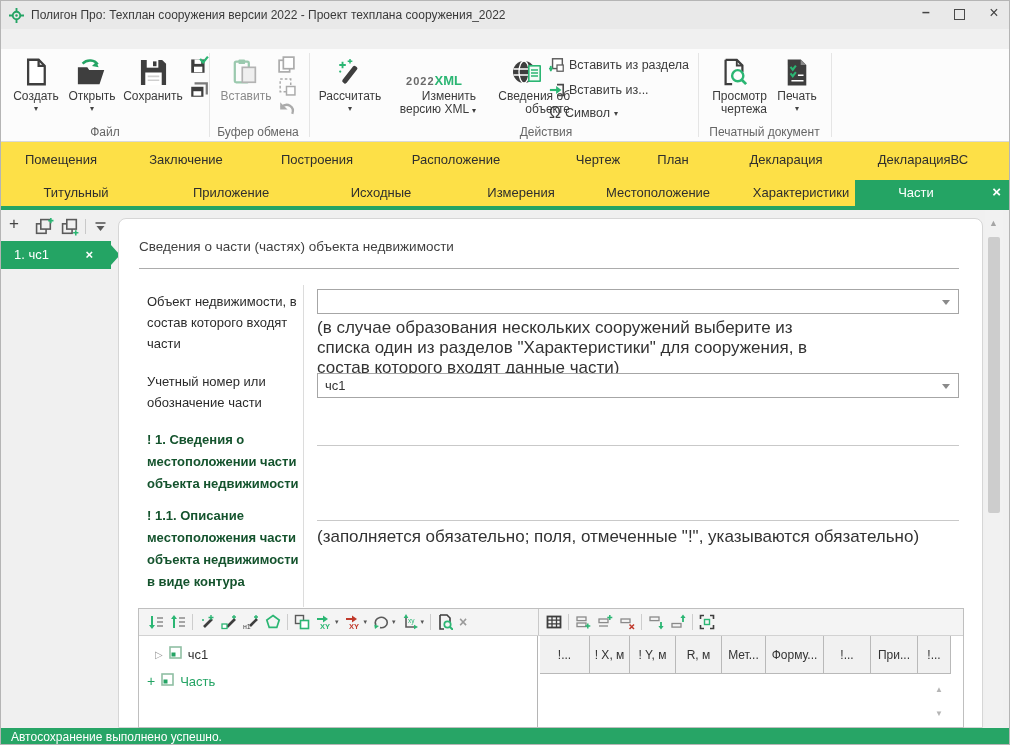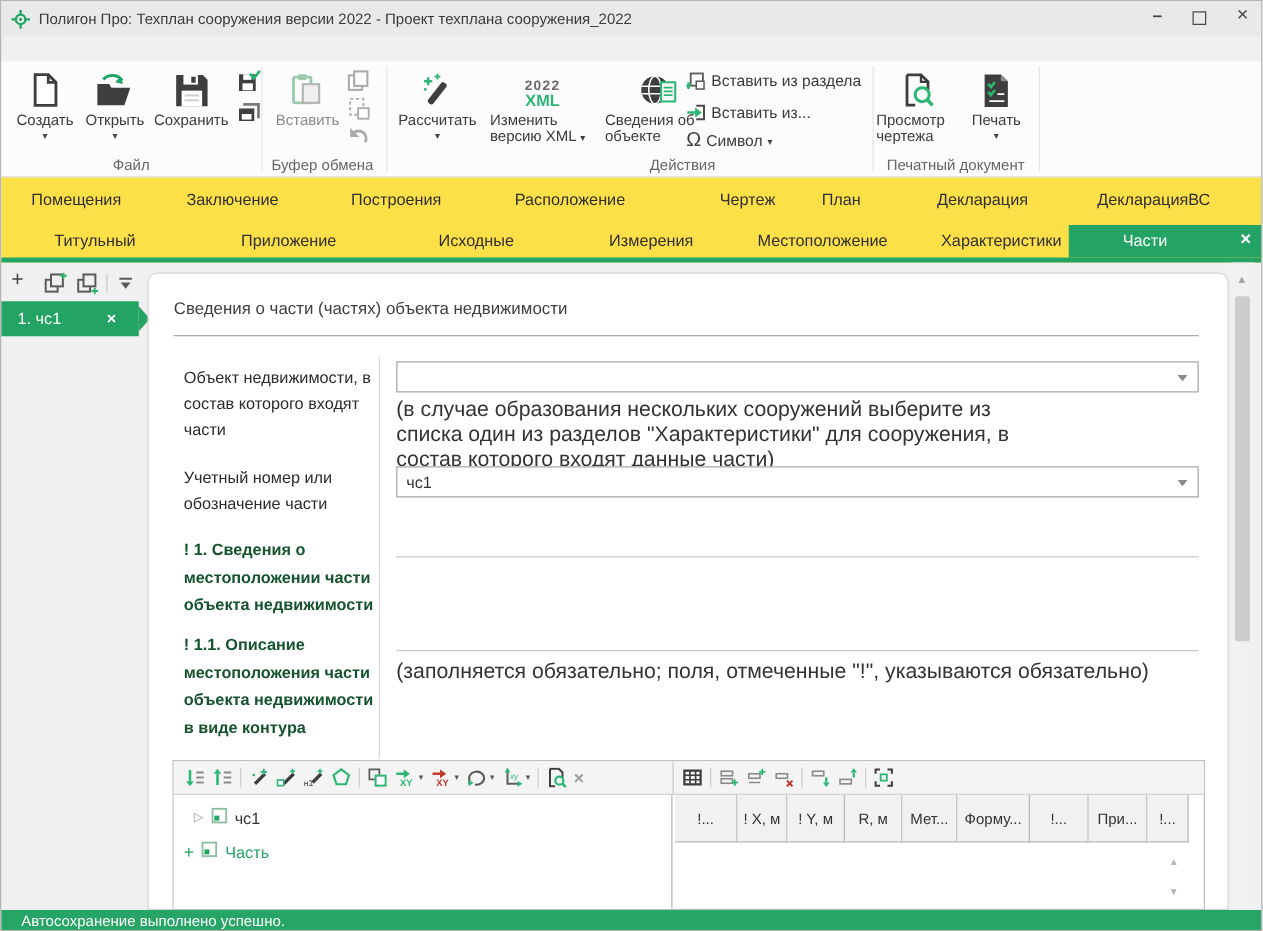--- a/index.html
+++ b/index.html
@@ -18,26 +18,26 @@
   #menurow { position:absolute; left:0; top:28px; width:100%; height:20px; background:#E9E9E9; }
   #appmenu-btn { position:absolute; left:6px; top:2px; width:32px; height:18px; background:#24A464; color:#fff; font-size:7px; text-align:center; line-height:18px; }
   .menutab { position:absolute; top:0; height:20px; font-size:12.5px; color:#333; text-align:center; line-height:20px; }
   .menutab.active { background:#FCFCFC; }
 
   
   #ribbon { position:absolute; left:0; top:48px; width:100%; height:93px; background:#FCFCFC; border-bottom:1px solid #D9D9D9; }
   .rb-sep { position:absolute; top:4px; width:1px; height:84px; background:#E5E5E5; }
   .rb-btn { position:absolute; top:6px; display:flex; flex-direction:column; align-items:center; }
   .rb-ico { height:32px; display:flex; align-items:flex-end; justify-content:center; }
-  .rb-label { font-size:12px; line-height:13px; color:#3b3b3b; text-align:left; margin-top:3px; }
+  .rb-label { font-size:12px; line-height:13px; color:#3b3b3b; text-align:right; margin-top:3px; }
   .rb-arrow { font-size:8px; color:#444; line-height:8px; margin-top:2px; }
   .rb-mini { position:absolute; width:20px; height:20px; }
   .rb-grouplabel { position:absolute; top:76px; font-size:12px; color:#666; text-align:center; }
   .rb-actionrow { position:absolute; display:flex; align-items:center; gap:4px; font-size:12.5px; color:#3b3b3b; }
-  #xml-badge { display:flex; flex-direction:column; align-items:center; line-height:12px; }
+  #xml-badge { display:flex; flex-direction:row; align-items:center; line-height:12px; }
   #xml-year { font-size:11px; font-weight:bold; color:#6a6a6a; letter-spacing:1px; }
   #xml-word { font-size:13px; font-weight:bold; color:#2BB673; }
 
   
   #tabstrip { position:absolute; left:0; top:141px; width:100%; height:68px; background:#fde047; }
   .sectab { position:absolute; transform:translateX(-50%); font-size:13px; color:#2e2e2e; white-space:nowrap; }
   #tab-active { position:absolute; left:854px; top:38px; width:156px; height:26px; background:#24A464; color:#fff; }
   #tab-active .lbl { position:absolute; left:0; right:34px; text-align:center; top:5px; font-size:13px; }
   #tab-active .x { position:absolute; right:10px; top:3px; font-size:15px; font-weight:bold; color:#fff; }
   #greenline { position:absolute; left:0; top:64px; width:100%; height:4px; background:#24A464; }
@@ -66,21 +66,21 @@
   .tcaret { font-size:7px; color:#555; margin-left:-3px; }
   #tree { position:absolute; left:0; top:27px; width:399px; bottom:0; border-right:1px solid #B5B5B5; background:#fff; }
   .tree-row { position:absolute; display:flex; align-items:center; gap:6px; font-size:13px; }
   #grid-head { position:absolute; left:401px; top:27px; display:flex; }
   .gcell { height:38px; background:#F1F1F1; border-right:1px solid #B9B9B9; border-bottom:1px solid #B9B9B9; font-size:12px; color:#333; display:flex; align-items:center; justify-content:center; overflow:hidden; white-space:nowrap; }
   .gscroll { position:absolute; font-size:8px; color:#B5B5B5; }
 
   
   #vscroll { position:absolute; left:984px; top:209px; width:18px; height:518px; background:#F1F1F1; }
   #vthumb { position:absolute; left:3px; top:27px; width:12px; height:276px; background:#CDCDCD; border-radius:2px; }
-  #statusbar { position:absolute; left:0; top:727px; width:100%; height:18px; background:#27A566; color:#fff; font-size:12px; line-height:18px; padding-left:16px; }
+  #statusbar { position:absolute; left:0; top:727px; width:100%; height:18px; background:#27A566; color:#fff; font-size:12px; line-height:18px; padding-left:10px; }
 </style>
 </head>
 <body>
 
 <div id="win">
 
   <div id="titlebar">
     <span class="abs" style="left:8px;top:7px">
       <svg width="15" height="15" viewBox="0 0 16 16">
           <circle cx="8" cy="8" r="4" fill="none" stroke="#24A464" stroke-width="2"></circle>

